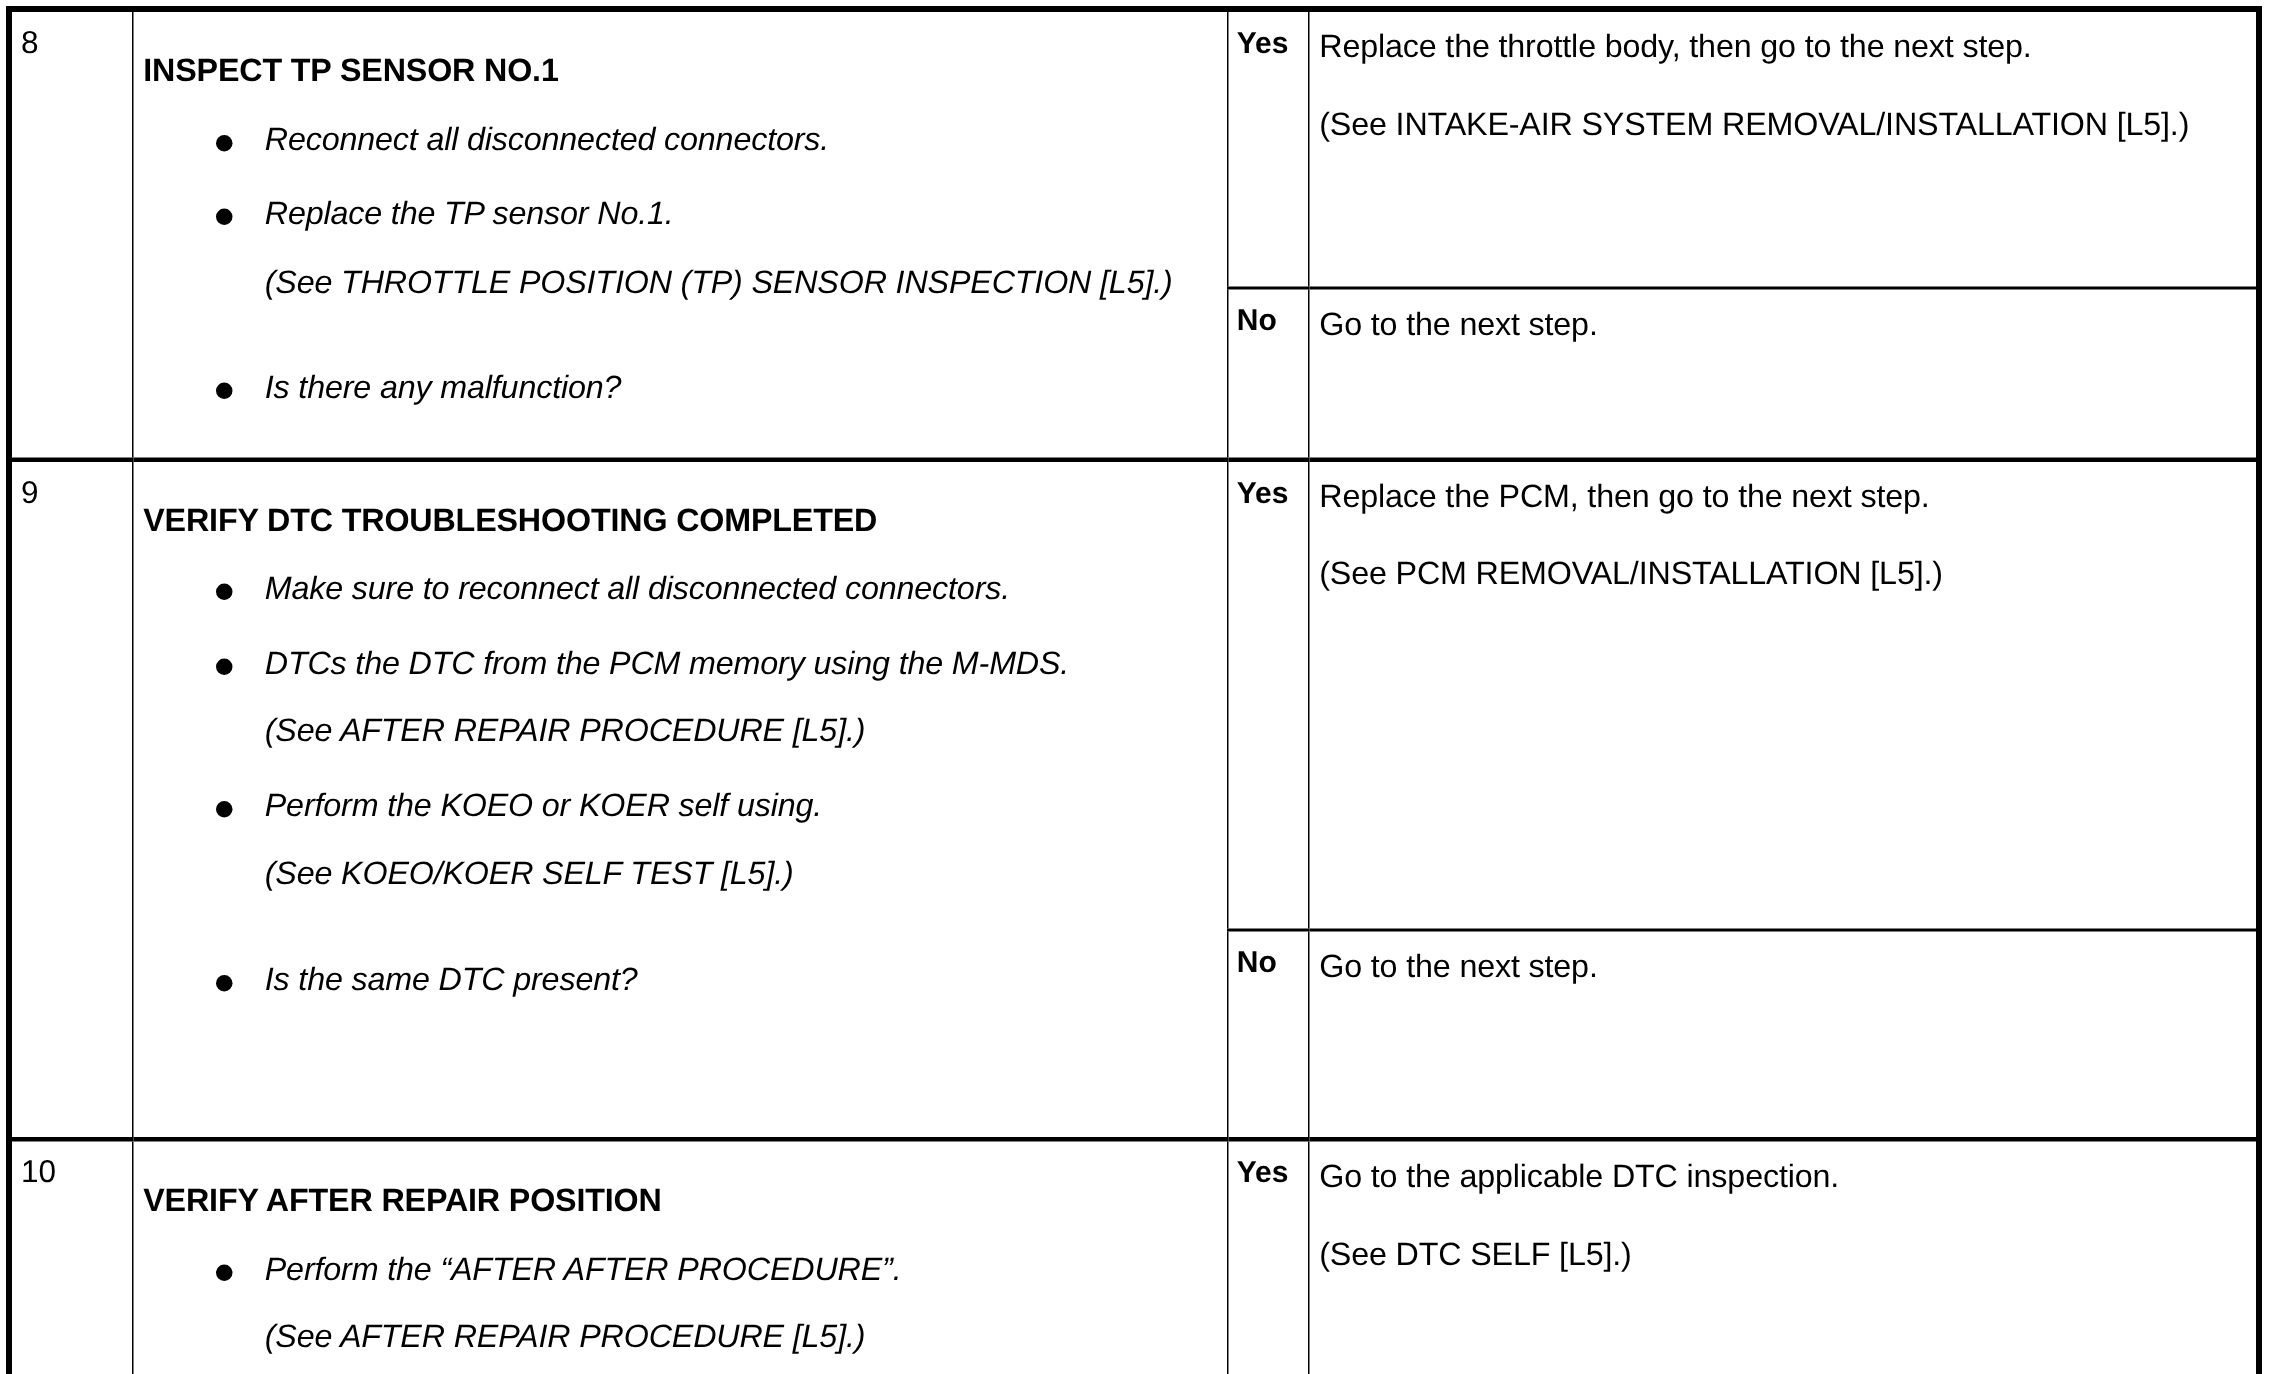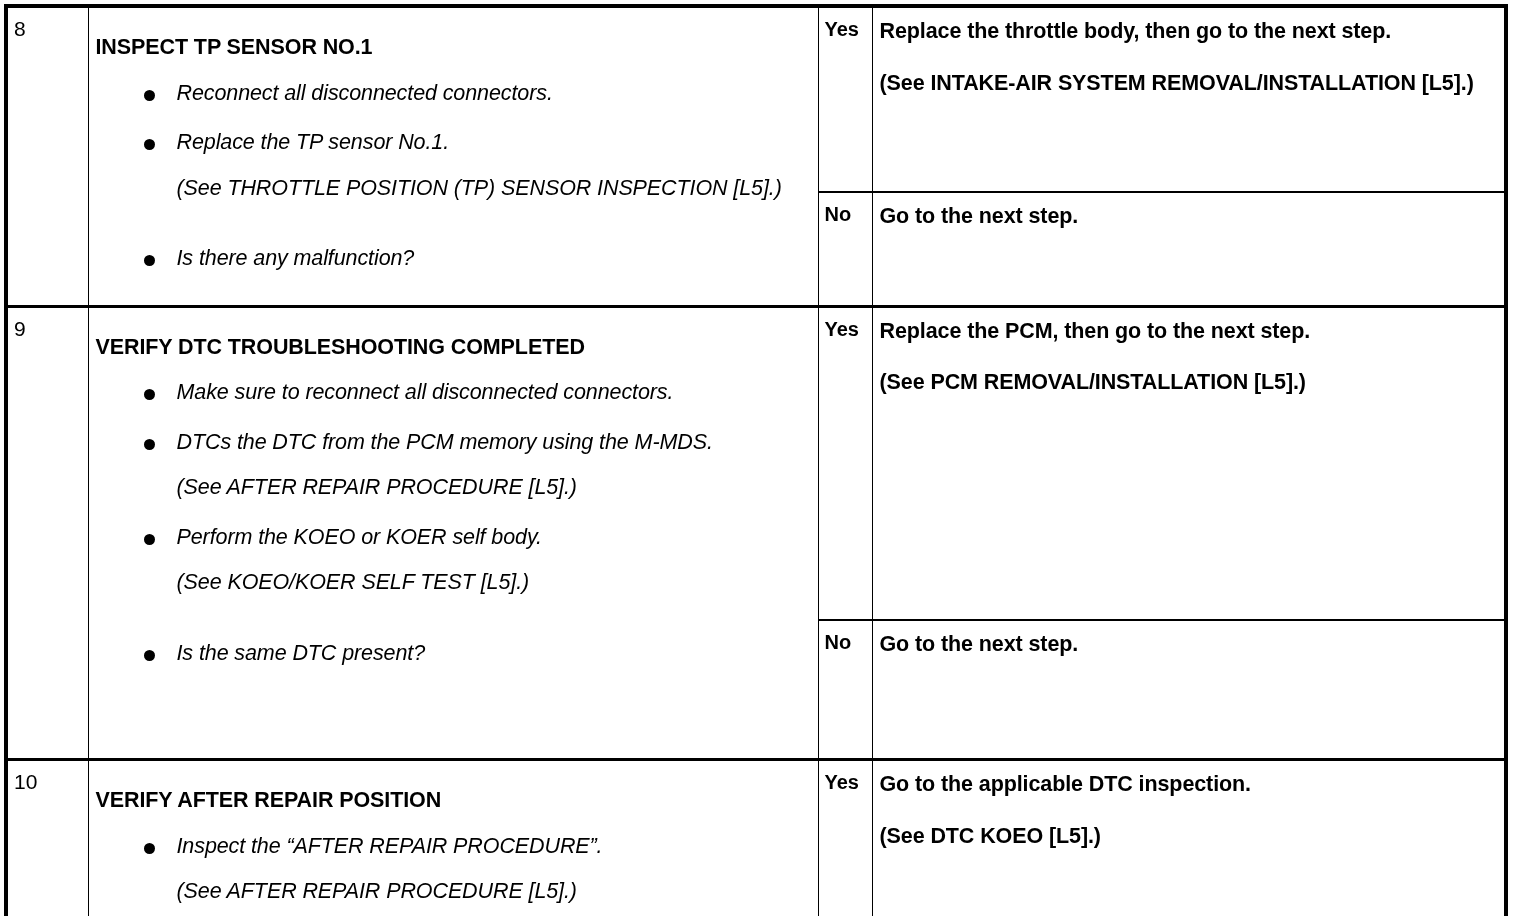--- a/index.html
+++ b/index.html
@@ -118,21 +118,20 @@
   }
 
   .action-inner {
     padding: 10px 8px 8px 7px;
     font-size: 21.5px;
     line-height: 1.28;
     letter-spacing: -0.1px;
   }
   .action-inner p {
     margin: 0 0 24px 0;
-    font-weight: bold;
   }
   .action-inner p:last-child { margin-bottom: 0; }
 
   .spacer-y8  { height: 62px; }
   .spacer-y9  { height: 190px; }
   .spacer-y10 { height: 62px; }
   .spacer-no8 { height: 42px; }
   .spacer-no9 { height: 68px; }
 </style>
 </head>
@@ -190,21 +189,21 @@
         <td class="step-cell" rowspan="2">
           <div class="step-num">9</div>
         </td>
         <td class="body-cell" rowspan="2">
           <div class="body-inner">
             <div class="heading">VERIFY DTC TROUBLESHOOTING COMPLETED</div>
             <ul class="bullets">
               <li class="has-bullet">Make sure to reconnect all disconnected connectors.</li>
               <li class="has-bullet">DTCs the DTC from the PCM memory using the M-MDS.</li>
               <li class="note">(See AFTER REPAIR PROCEDURE [L5].)</li>
-              <li class="has-bullet">Perform the KOEO or KOER self body.</li>
+              <li class="has-bullet">Perform the KOEO or KOER self using.</li>
               <li class="note">(See KOEO/KOER SELF TEST [L5].)</li>
               <li class="has-bullet">Is the same DTC present?</li>
             </ul>
           </div>
         </td>
         <td class="ans-cell">
           <div class="ans-label">Yes</div>
         </td>
         <td class="action-cell">
           <div class="action-inner">
@@ -227,33 +226,33 @@
       </tr>
 
       <tr class="step-start ans-yes">
         <td class="step-cell" rowspan="2">
           <div class="step-num">10</div>
         </td>
         <td class="body-cell" rowspan="2">
           <div class="body-inner">
             <div class="heading">VERIFY AFTER REPAIR POSITION</div>
             <ul class="bullets">
-              <li class="has-bullet">Inspect the “AFTER REPAIR PROCEDURE”.</li>
+              <li class="has-bullet">Perform the “AFTER AFTER PROCEDURE”.</li>
               <li class="note">(See AFTER REPAIR PROCEDURE [L5].)</li>
               <li class="has-bullet">Are any DTCs present?</li>
             </ul>
           </div>
         </td>
         <td class="ans-cell">
           <div class="ans-label">Yes</div>
         </td>
         <td class="action-cell">
           <div class="action-inner">
             <p>Go to the applicable DTC inspection.</p>
-            <p>(See DTC KOEO [L5].)</p>
+            <p>(See DTC SELF [L5].)</p>
             <div class="spacer-y10"></div>
           </div>
         </td>
       </tr>
 
     </tbody>
   </table>
 </div>
 
 </body></html>

